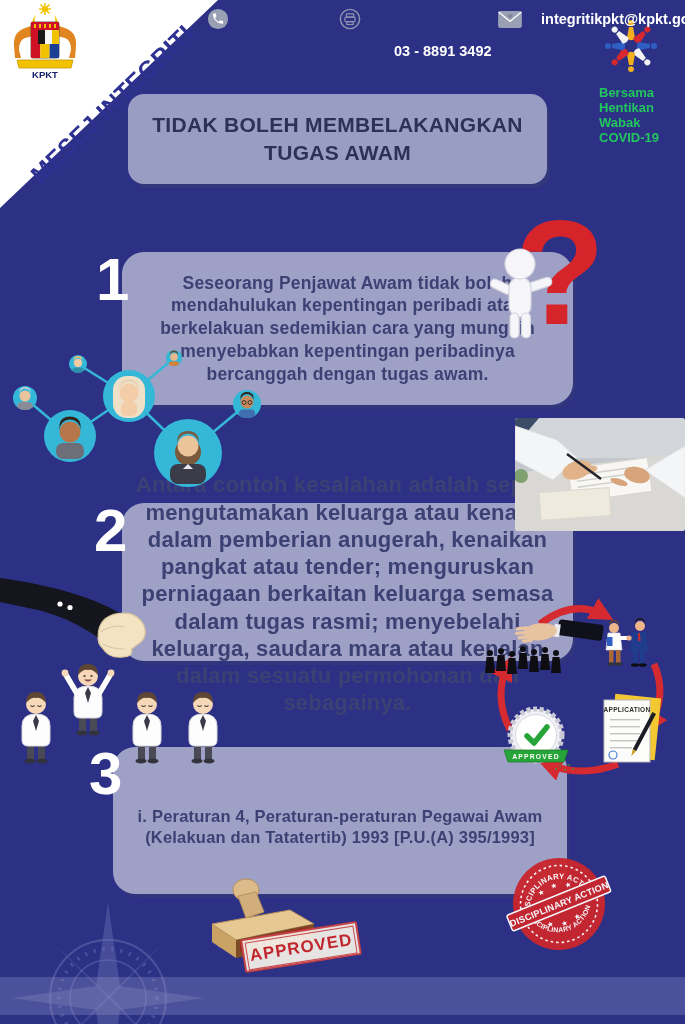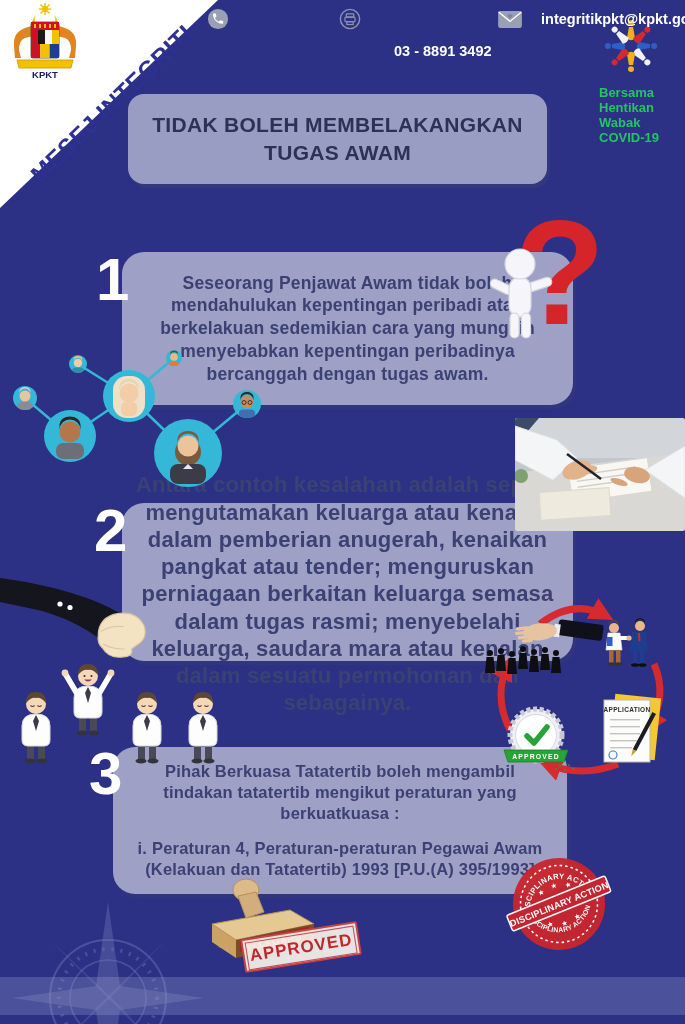--- a/index.html
+++ b/index.html
@@ -101,21 +101,20 @@
     <div class="t">TIDAK BOLEH MEMBELAKANGKAN TUGAS AWAM</div>
   </div>
 
   <div class="panel panel1">
     <div class="txt">Seseorang Penjawat Awam tidak boleh mendahulukan kepentingan peribadi atau berkelakuan sedemikian cara yang mungkin menyebabkan kepentingan peribadinya bercanggah dengan tugas awam.</div>
   </div>
   <div class="panel panel2">
     <div class="txt">Antara contoh kesalahan adalah seperti mengutamakan keluarga atau kenalan dalam pemberian anugerah, kenaikan pangkat atau tender; menguruskan perniagaan berkaitan keluarga semasa dalam tugas rasmi; menyebelahi keluarga, saudara mara atau kenalan dalam sesuatu permohonan dan sebagainya.</div>
   </div>
   <div class="panel panel3">
-    <div class="txt">Pihak Berkuasa Tatatertib boleh mengambil tindakan tatatertib mengikut peraturan yang berkuatkuasa :</div>
     <div class="ref">i. Peraturan 4, Peraturan-peraturan Pegawai Awam (Kelakuan dan Tatatertib) 1993 [P.U.(A) 395/1993]</div>
   </div>
 
   <div class="big-num num1">1</div>
   <div class="big-num num2">2</div>
   <div class="big-num num3">3</div>
 
   <svg class="q-figure" viewBox="0 0 138 160">
     <text x="80" y="120" text-anchor="middle" font-size="148" font-weight="800" fill="#d6242b">?</text>
     <g transform="translate(40,60)" fill="#f6f6fa" stroke="#d5d5e0" stroke-width="1.2">

